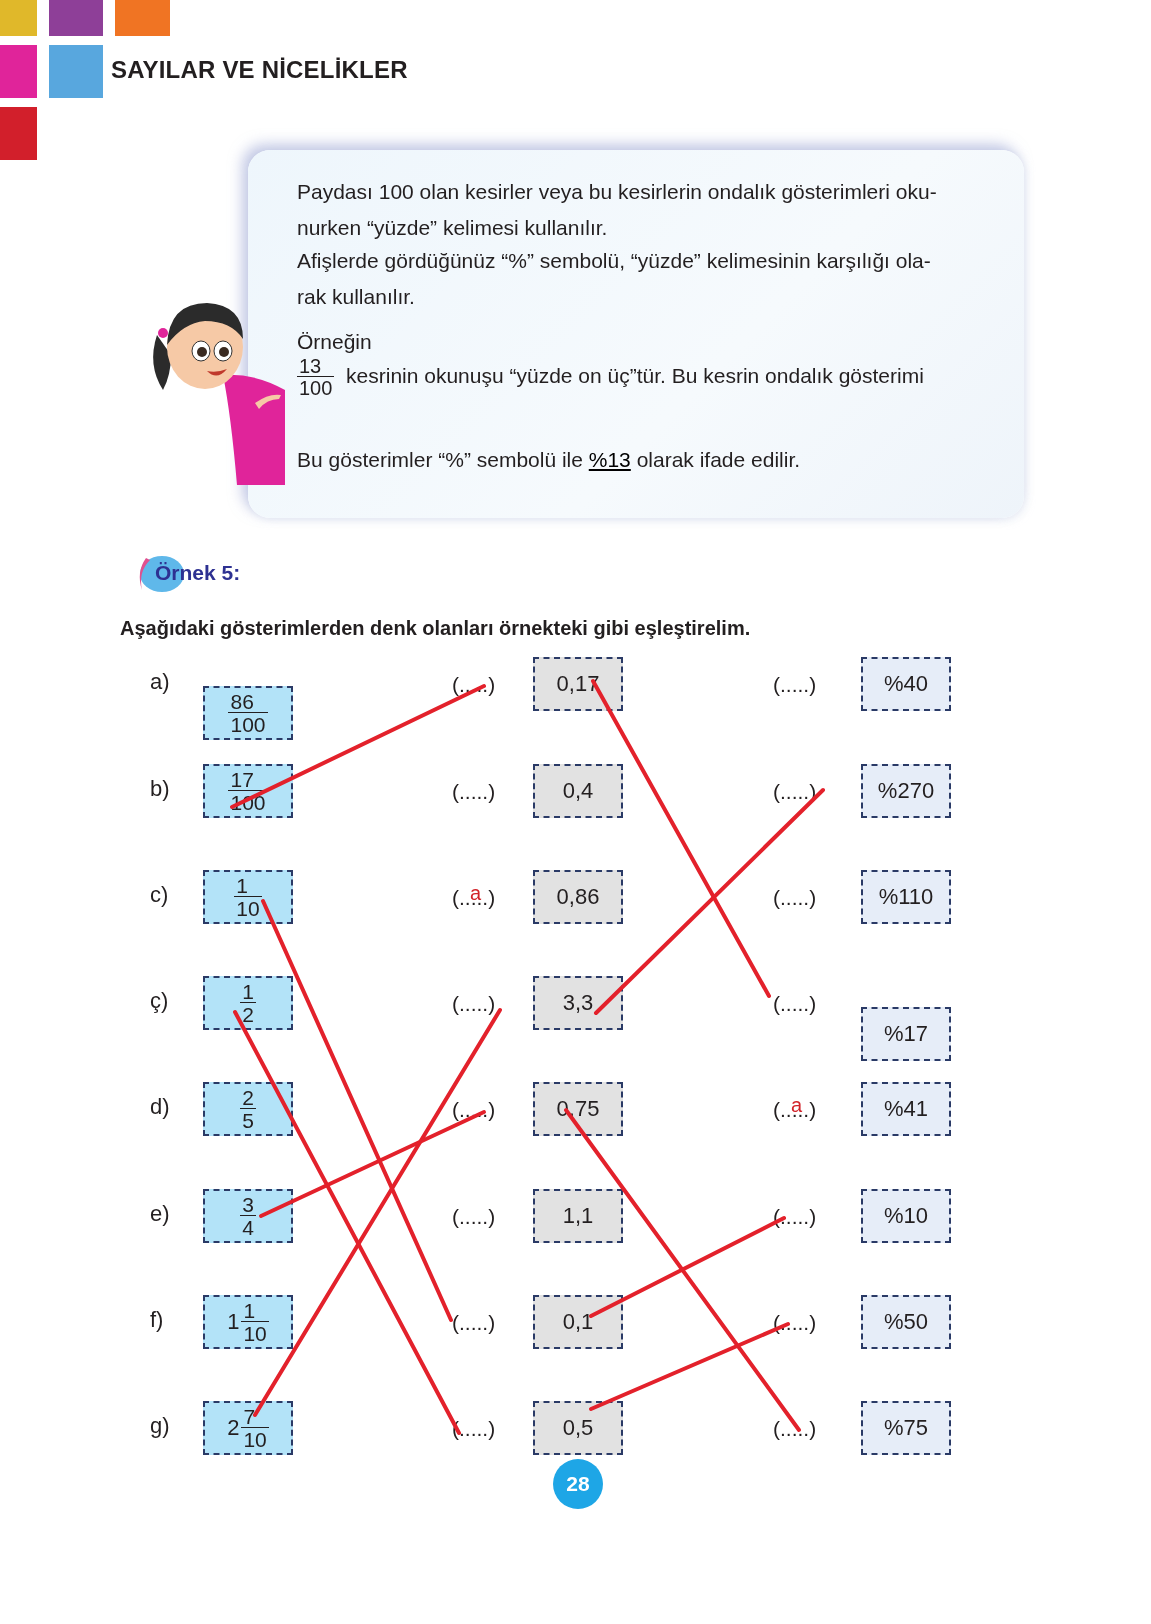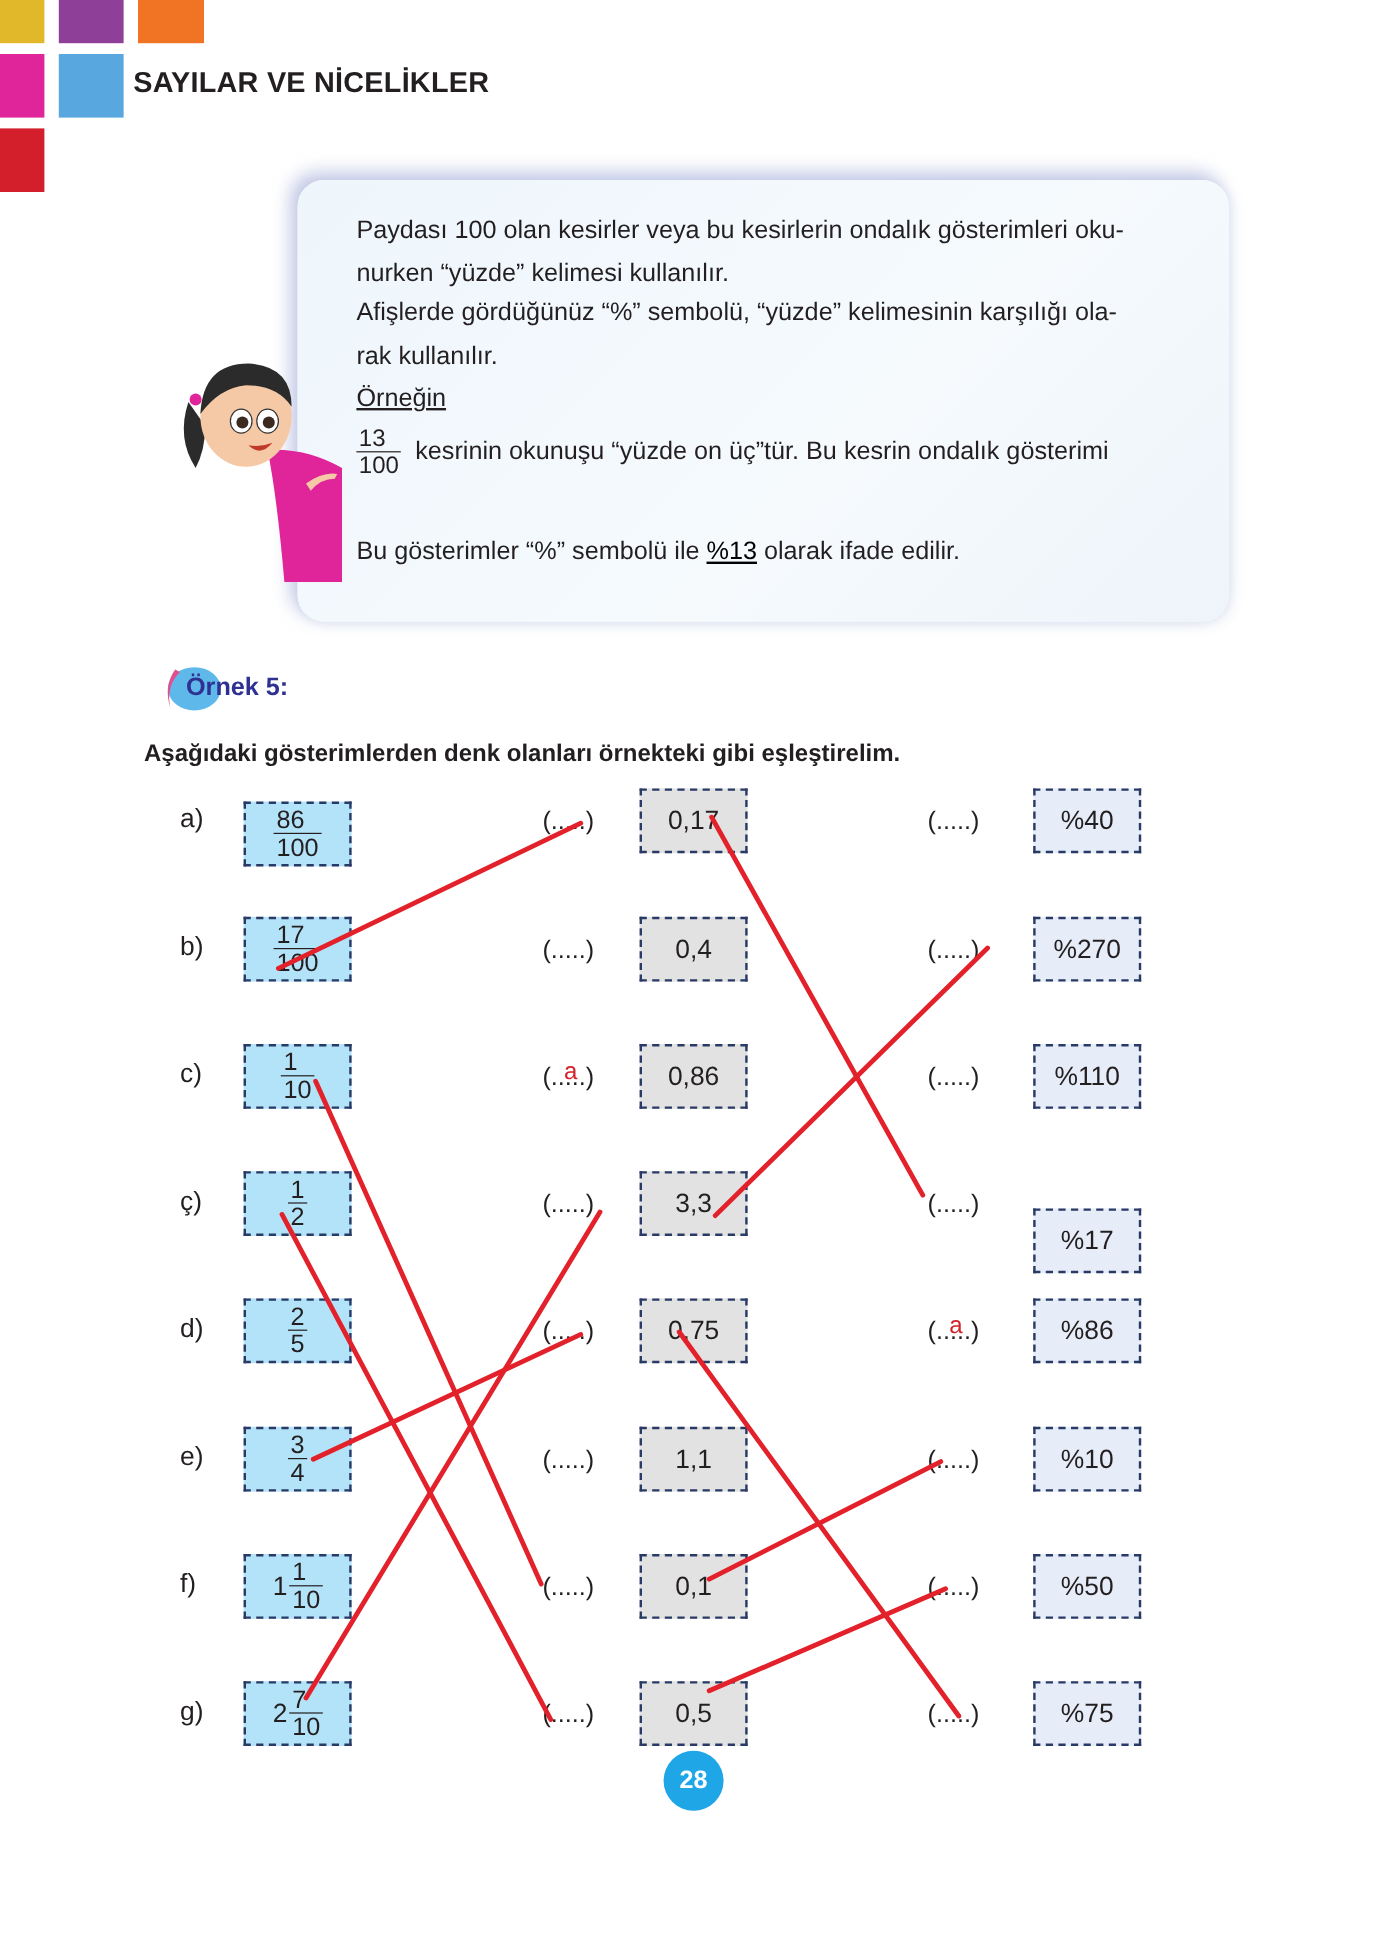--- a/index.html
+++ b/index.html
@@ -67,42 +67,42 @@
 </svg>
 
 <div class="info-text" style="top:174px;">
   <div>Paydası 100 olan kesirler veya bu kesirlerin ondalık gösterimleri oku-</div>
   <div>nurken “yüzde” kelimesi kullanılır.</div>
 </div>
 <div class="info-text" style="top:243px;">
   <div>Afişlerde gördüğünüz “%” sembolü, “yüzde” kelimesinin karşılığı ola-</div>
   <div>rak kullanılır.</div>
 </div>
-<div class="info-text" style="top:314px;text-decoration:underline;">Örneğin</div>
+<div class="info-text" style="top:324px;">Örneğin</div>
 <div class="info-text" style="top:356px; line-height:30px;">
   <span class="frac" style="font-size:20px;">
     <span class="num">13</span>
     <span class="den">100</span>
   </span>
   &nbsp;<span>kesrinin okunuşu “yüzde on üç”tür. Bu kesrin ondalık gösterimi</span>
 </div>
 <div class="info-text" style="top:442px;">
   <span>Bu gösterimler “%” sembolü ile </span><span class="red">%13</span><span> olarak ifade edilir.</span>
 </div>
 
 <svg class="example-badge" viewBox="0 0 60 44">
   <ellipse cx="30" cy="24" rx="22" ry="18" fill="#5fb8ea"></ellipse>
   <path d="M14 8 Q4 22 10 40 Q6 22 18 10 Z" fill="#e0508f"></path>
 </svg>
 <div class="example-label">Örnek 5:</div>
 <div class="instruction">Aşağıdaki gösterimlerden denk olanları örnekteki gibi eşleştirelim.</div>
 
 <div id="grid">
     <div class="row-label" style="top:669px">a)</div>
-    <div class="box blue" style="top:668px">
+    <div class="box blue" style="top:686px">
       <span class="mixed">
         <span class="frac">
           <span class="num">86</span>
           <span class="den">100</span>
         </span>
       </span>
     </div>
     <div class="paren" style="left:452px;top:673px">
       <span>(.....)</span>
       <span class="ans" style="position:absolute;left:18px;top:-4px;"></span>
@@ -185,21 +185,21 @@
     </div>
     <div class="paren" style="left:452px;top:1098px">
       <span>(.....)</span>
       <span class="ans" style="position:absolute;left:18px;top:-4px;"></span>
     </div>
     <div class="box gray" style="top:1082px">0,75</div>
     <div class="paren" style="left:773px;top:1098px">
       <span>(.....)</span>
       <span class="ans" style="position:absolute;left:18px;top:-4px;">a</span>
     </div>
-    <div class="box light" style="top:1082px">%86</div>
+    <div class="box light" style="top:1082px">%41</div>
 
     <div class="row-label" style="top:1201px">e)</div>
     <div class="box blue" style="top:1189px">
       <span class="mixed">
         <span class="frac">
           <span class="num">3</span>
           <span class="den">4</span>
         </span>
       </span>
     </div>

